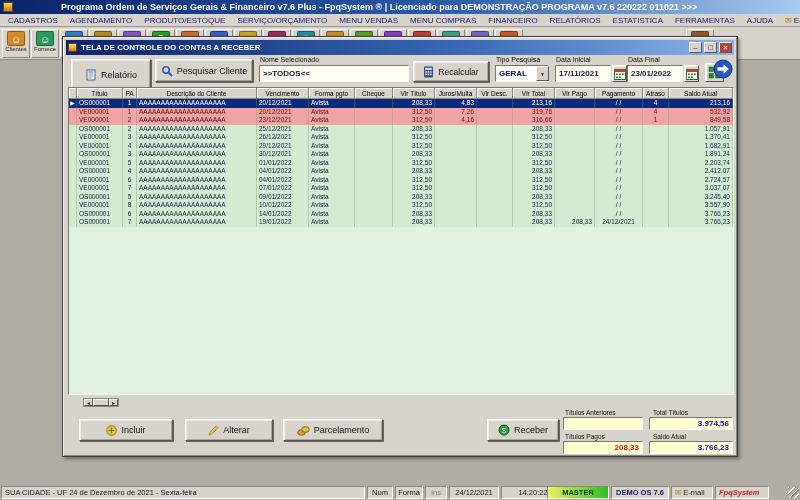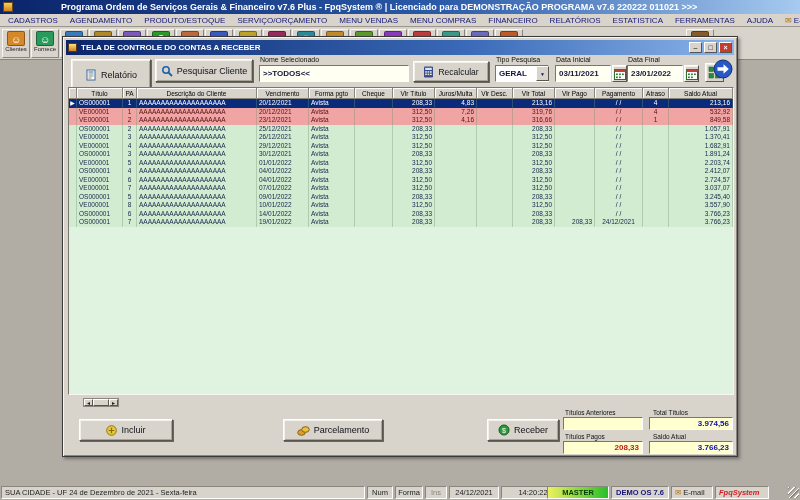--- a/index.html
+++ b/index.html
@@ -236,21 +236,21 @@
           </g>
         </svg>
       <span>Recalcular</span>
     </div>
 
     <div class="ctl-label" style="left:433px;top:19px;">Tipo Pesquisa</div>
     <div class="field" style="left:432px;top:28px;width:54px;height:17px;background:#fff;">GERAL</div>
     <div class="combo-btn" style="left:473px;top:29px;height:15px;">▼</div>
 
     <div class="ctl-label" style="left:493px;top:19px;">Data Inicial</div>
-    <div class="field" style="left:492px;top:28px;width:56px;height:17px;">03/11/2021</div>
+    <div class="field" style="left:492px;top:28px;width:56px;height:17px;">17/11/2021</div>
     <div class="sq-btn" style="left:549px;top:28px;width:15px;height:17px;">
       <svg width="12" height="12" viewBox="0 0 12 12">
           <rect x="0.5" y="1.5" width="11" height="10" fill="#fff" stroke="#2a6e2a"></rect>
           <rect x="0.5" y="1.5" width="11" height="2.5" fill="#c83c3c"></rect>
           <g fill="#2a7a2a">
             <rect x="2" y="5.5" width="1.8" height="1.6"></rect>
             <rect x="5" y="5.5" width="1.8" height="1.6"></rect>
             <rect x="8" y="5.5" width="1.8" height="1.6"></rect>
             <rect x="2" y="8.5" width="1.8" height="1.6"></rect>
             <rect x="5" y="8.5" width="1.8" height="1.6"></rect>
@@ -573,20 +573,26 @@
       <span class="hs-btn">►</span>
     </div>
 
     <div class="btn3d" style="left:16px;top:382px;width:94px;height:22px;align-items:center;">
       <svg width="11" height="11" viewBox="0 0 11 11">
           <circle cx="5.5" cy="5.5" r="4.8" fill="#e8c83a" stroke="#8a7a10"></circle>
           <path d="M5.5 2.8 v5.4 M2.8 5.5 h5.4" stroke="#8a6a10" stroke-width="1.2"></path>
         </svg>
       <span>Incluir</span>
     </div>
+    <div class="btn3d" style="left:122px;top:382px;width:88px;height:22px;">
+      <svg width="11" height="11" viewBox="0 0 11 11">
+          <path d="M1 10 l1.2-3.2 6-6 2 2 -6 6 z" fill="#e8b84a" stroke="#8a6a1a" stroke-width="0.6"></path>
+        </svg>
+      <span>Alterar</span>
+    </div>
     <div class="btn3d" style="left:220px;top:382px;width:100px;height:22px;">
       <svg width="13" height="11" viewBox="0 0 13 11">
           <ellipse cx="4.5" cy="7.5" rx="3.8" ry="2.8" fill="#d8a030" stroke="#8a6010"></ellipse>
           <ellipse cx="8.5" cy="4.5" rx="3.8" ry="2.8" fill="#e8c040" stroke="#8a6010"></ellipse>
         </svg>
       <span>Parcelamento</span>
     </div>
     <div class="btn3d" style="left:424px;top:382px;width:72px;height:22px;">
       <svg width="12" height="12" viewBox="0 0 12 12">
           <circle cx="6" cy="6" r="5" fill="#2a9a3a" stroke="#145a1e"></circle>

